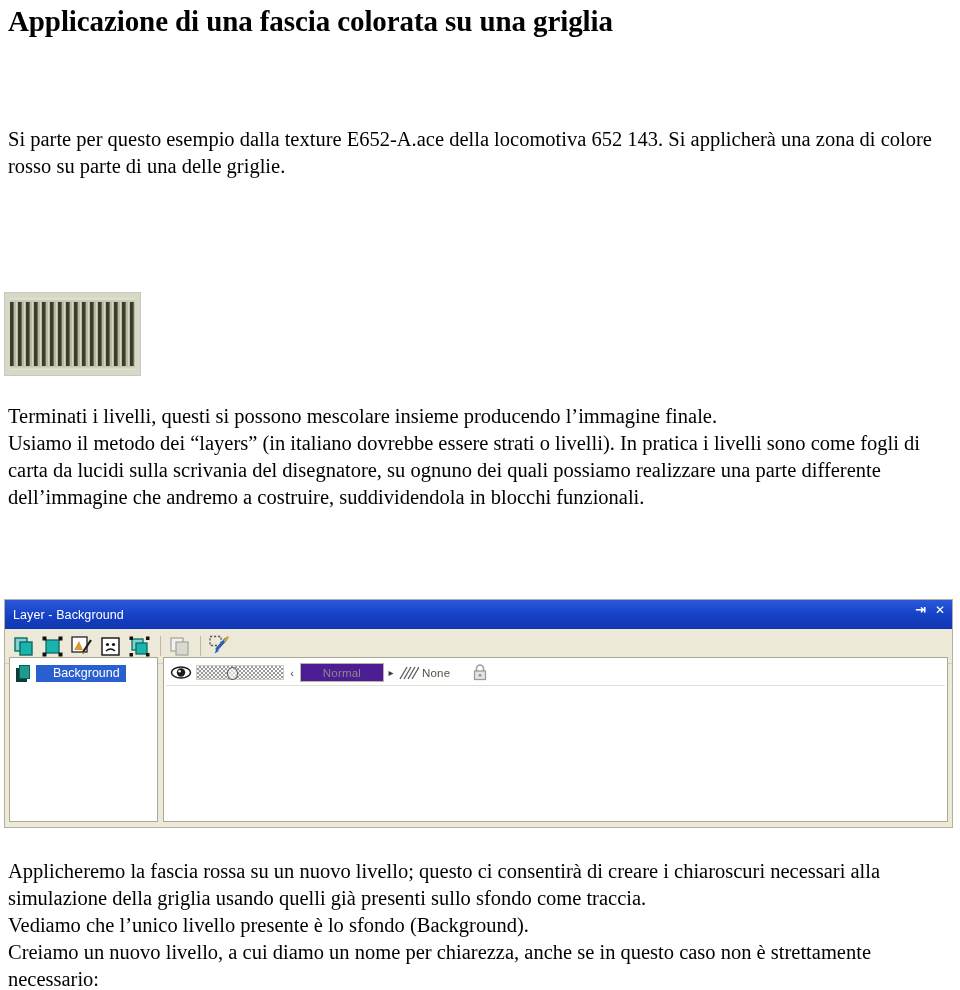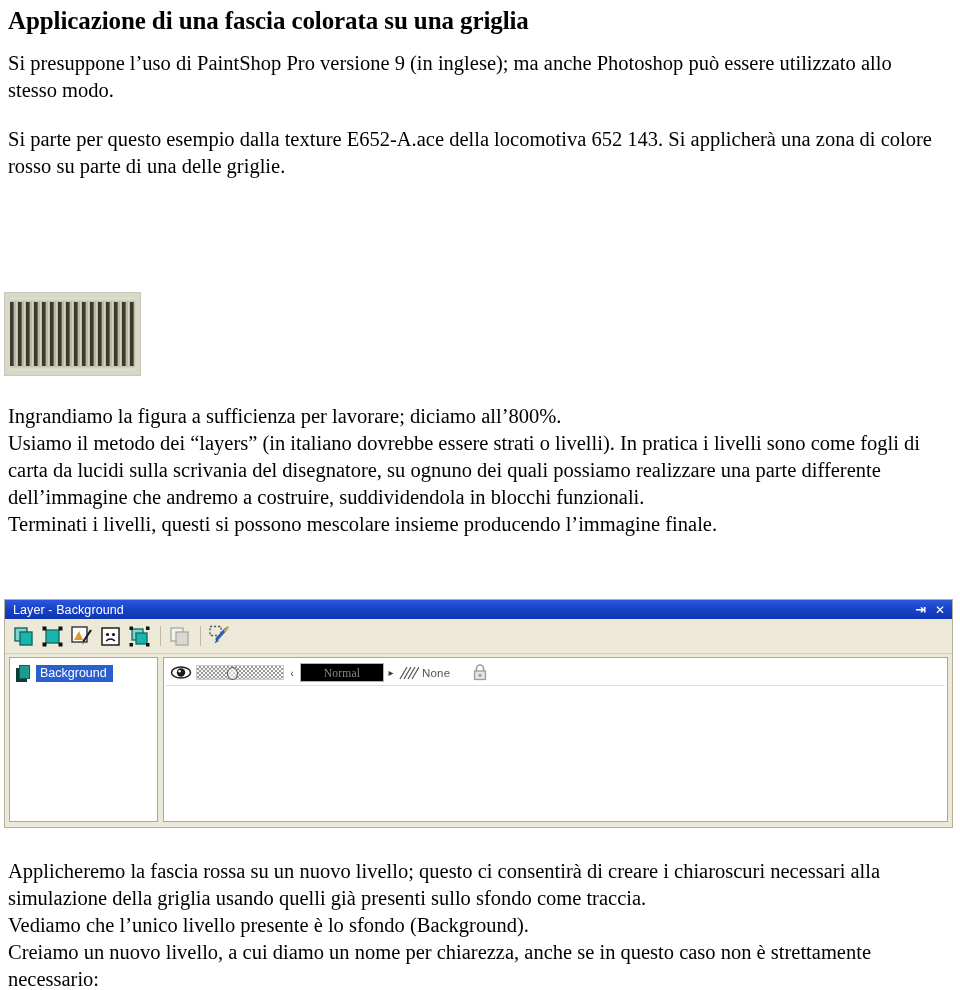--- a/index.html
+++ b/index.html
@@ -20,21 +20,21 @@
     position: absolute;
     left: 0; top: 0;
     width: 960px;
     height: 990px;
   }
 
   .doc-title {
     position: absolute;
     left: 8px;
     top: 8px;
-    font-size: 25px;
+    font-size: 29px;
     font-weight: bold;
     letter-spacing: -0.1px;
     line-height: 26px;
     white-space: nowrap;
   }
 
   .para {
     position: absolute;
     left: 8px;
     font-size: 20.5px;
@@ -101,21 +101,21 @@
     width: 949px;
     height: 229px;
     background: #ece9d8;
     border: 1px solid #b5b09a;
     box-sizing: border-box;
     font-family: "Liberation Sans", "DejaVu Sans", sans-serif;
   }
 
   .palette-titlebar {
     position: relative;
-    height: 19px;
+    height: 29px;
     background: #1b46c8;
     background: linear-gradient(to bottom, #2a58dd 0%, #1540c4 55%, #1036b2 100%);
     display: flex;
     align-items: center;
     color: #ffffff;
   }
   .palette-title-text {
     font-size: 12.5px;
     padding-left: 8px;
     letter-spacing: 0.1px;
@@ -210,21 +210,21 @@
     left: 3px; top: 0;
     width: 11px; height: 14px;
     background: #1d9b8e;
     border: 1px solid #0f5f57;
     box-sizing: border-box;
   }
   .layer-label {
     background: #2a5fd0;
     color: #ffffff;
     font-size: 12.5px;
-    padding: 1px 6px 2px 4px;
+    padding: 1px 6px 2px 17px;
     white-space: nowrap;
   }
 
   .layer-row-props {
     height: 26px;
     margin: 2px 2px 0 2px;
     display: flex;
     align-items: center;
     padding-left: 4px;
     box-sizing: border-box;
@@ -262,27 +262,26 @@
     width: 12px;
     font-size: 11px;
     color: #444;
     flex: none;
     text-align: center;
   }
   .blend-box {
     width: 82px;
     height: 17px;
     border: 1px solid #b8b4a2;
-    background: #000000;
+    background: #4c1d95;
     display: flex;
     align-items: center;
     justify-content: center;
     flex: none;
     margin-left: 2px;
-    font-family: Liberation Serif, serif;
   }
   .blend-text {
     font-size: 11.5px;
     color: #8d8a7e;
     letter-spacing: 0.2px;
   }
   .blend-caret {
     width: 14px;
     flex: none;
     text-align: center;
@@ -307,37 +306,33 @@
     opacity: 0.55;
   }
 </style>
 </head>
 <body>
 
 <div class="page">
 
   <div class="doc-title">Applicazione di una fascia colorata su una griglia</div>
 
-  <div class="para" id="para-intro">
-    <p>Si presuppone l’uso di PaintShop Pro versione 9 (in inglese); ma anche Photoshop può essere utilizzato allo stesso modo.</p>
-  </div>
 
   <div class="para" id="para-texture">
     <p>Si parte per questo esempio dalla texture E652-A.ace della locomotiva 652 143. Si applicherà una zona di colore rosso su parte di una delle griglie.</p>
   </div>
 
 
   <div class="texture-wrap">
     <div class="texture-inner"></div>
   </div>
 
   <div class="para" id="para-layers">
-    <p>Ingrandiamo la figura a sufficienza per lavorare; diciamo all’800%.</p>
+    <p>Terminati i livelli, questi si possono mescolare insieme producendo l’immagine finale.</p>
     <p>Usiamo il metodo dei “layers” (in italiano dovrebbe essere strati o livelli). In pratica i livelli sono come fogli di carta da lucidi sulla scrivania del disegnatore, su ognuno dei quali possiamo realizzare una parte differente dell’immagine che andremo a costruire, suddividendola in blocchi funzionali.</p>
-    <p>Terminati i livelli, questi si possono mescolare insieme producendo l’immagine finale.</p>
   </div>
 
   <div class="layer-palette">
 
     <div class="palette-titlebar">
       <span class="palette-title-text">Layer - Background</span>
       <span class="titlebar-buttons">
         <span class="tb-btn pin-glyph">⇥</span>
         <span class="tb-btn">✕</span>
       </span>

